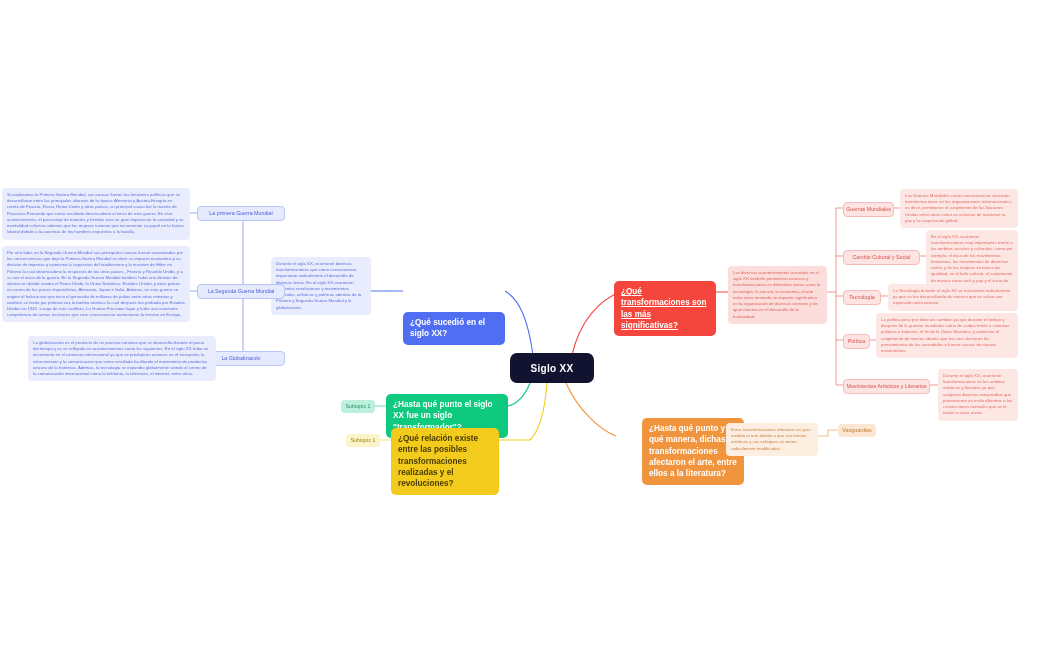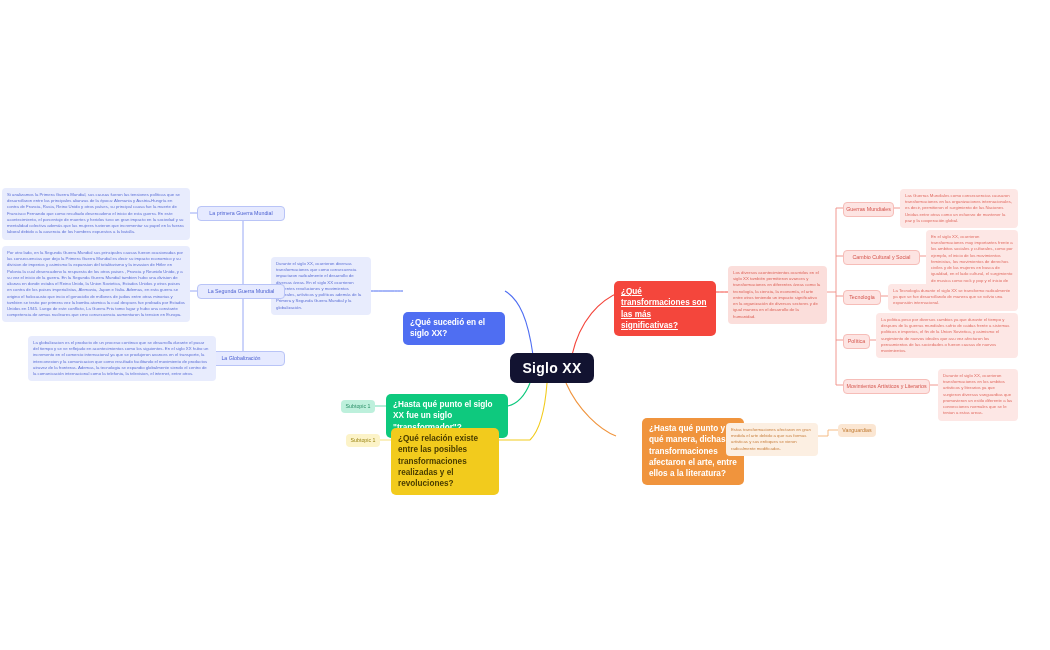--- a/index.html
+++ b/index.html
@@ -20,21 +20,21 @@
     width: 1050px; height: 650px;
     pointer-events: none;
   }
   .node { position: absolute; }
 
   
   .root {
     background: #121331;
     color: #ffffff;
     border-radius: 7px;
-    font-size: 14px;
+    font-size: 10px;
     font-weight: bold;
     letter-spacing: .3px;
     display: flex; align-items: center; justify-content: center;
     text-align: center;
   }
 
   
   .branch {
     border-radius: 5px;
     color: #ffffff;

